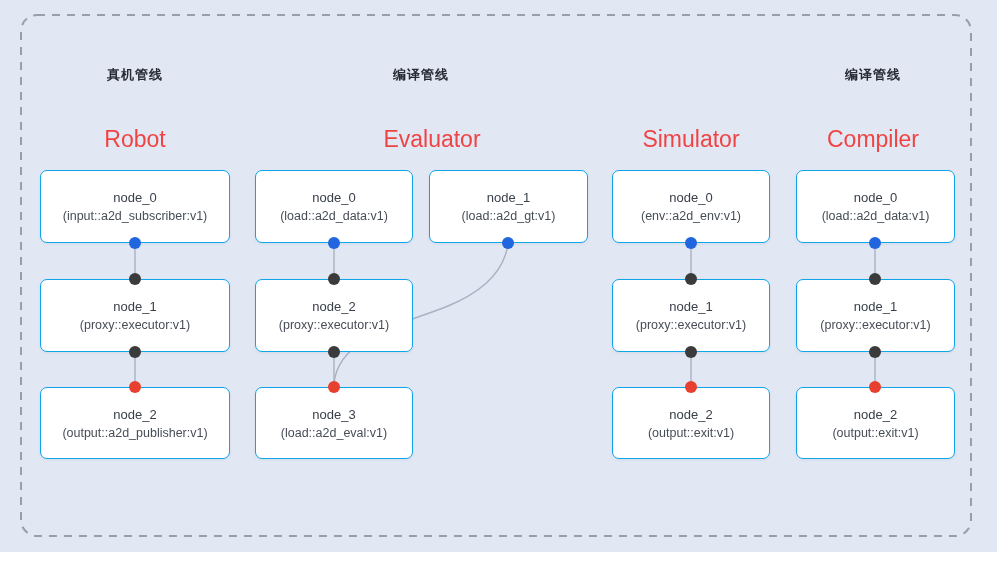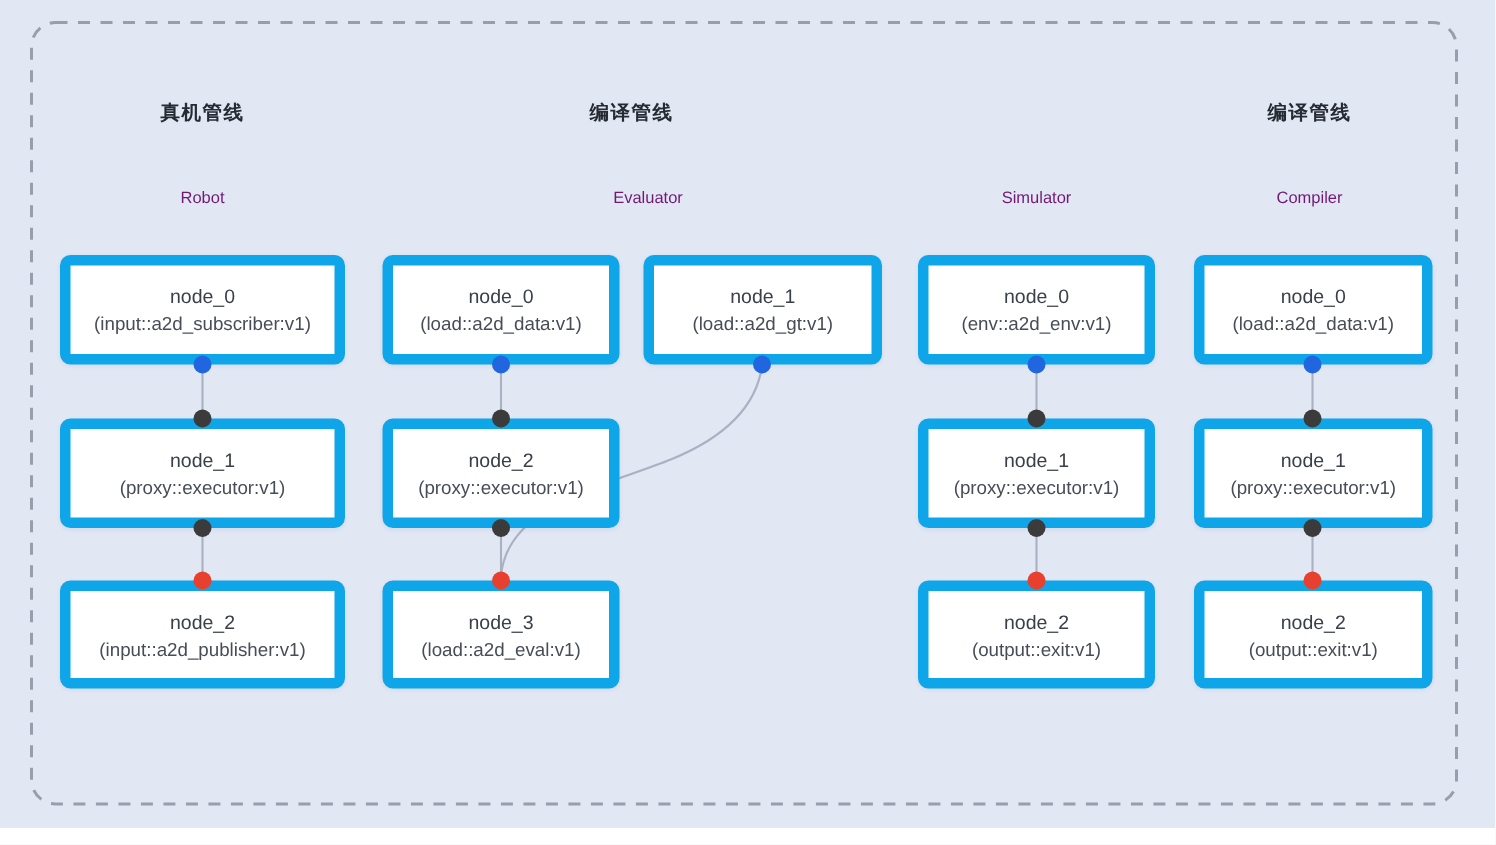--- a/index.html
+++ b/index.html
@@ -2,23 +2,23 @@
 <html><head>
 <meta charset="utf-8">
 <style>
   html,body{margin:0;padding:0;background:#ffffff;}
   .stage{position:relative;width:997px;height:563px;background:#ffffff;overflow:hidden;
          font-family:"Liberation Sans","DejaVu Sans",sans-serif;}
   .bg{position:absolute;left:0;top:0;width:997px;height:552px;background:#e2e7f4;}
   svg.underlay{position:absolute;left:0;top:0;z-index:1;}
   .title-zh{position:absolute;width:160px;text-align:center;font-size:13px;font-weight:700;
             color:#262b33;z-index:3;letter-spacing:1px;}
-  .title-en{position:absolute;width:160px;text-align:center;font-size:11px;font-weight:400;
-            color:#701a75;z-index:3;}
-  .node{position:absolute;background:#ffffff;border:7px solid #0ea5e9;border-radius:7px;
+  .title-en{position:absolute;width:160px;text-align:center;font-size:23px;font-weight:400;
+            color:#ef4444;z-index:3;}
+  .node{position:absolute;background:#ffffff;border:1px solid #0ea5e9;border-radius:7px;
         box-shadow:0 1px 3px rgba(40,60,110,0.08);display:flex;flex-direction:column;
         align-items:center;justify-content:center;gap:4px;z-index:2;box-sizing:border-box;}
   .nname{font-size:13px;color:#3a4049;}
   .ntype{font-size:12.5px;color:#474d57;}
   .dot{position:absolute;width:12px;height:12px;border-radius:50%;z-index:4;}
   .dot.blue{background:#2166de;}
   .dot.black{background:#3b3b3b;}
   .dot.red{background:#e8402e;}
 </style>
 </head>
@@ -56,21 +56,21 @@
   <div class="node" style="left:40px;top:170px;width:190px;height:73px">
     <div class="nname">node_0</div>
     <div class="ntype">(input::a2d_subscriber:v1)</div>
   </div>
   <div class="node" style="left:40px;top:279px;width:190px;height:73px">
     <div class="nname">node_1</div>
     <div class="ntype">(proxy::executor:v1)</div>
   </div>
   <div class="node" style="left:40px;top:387px;width:190px;height:72px">
     <div class="nname">node_2</div>
-    <div class="ntype">(input::a2d_publisher:v1)</div>
+    <div class="ntype">(output::a2d_publisher:v1)</div>
   </div>
 
   <div class="node" style="left:255px;top:170px;width:158px;height:73px">
     <div class="nname">node_0</div>
     <div class="ntype">(load::a2d_data:v1)</div>
   </div>
   <div class="node" style="left:429px;top:170px;width:159px;height:73px">
     <div class="nname">node_1</div>
     <div class="ntype">(load::a2d_gt:v1)</div>
   </div>

